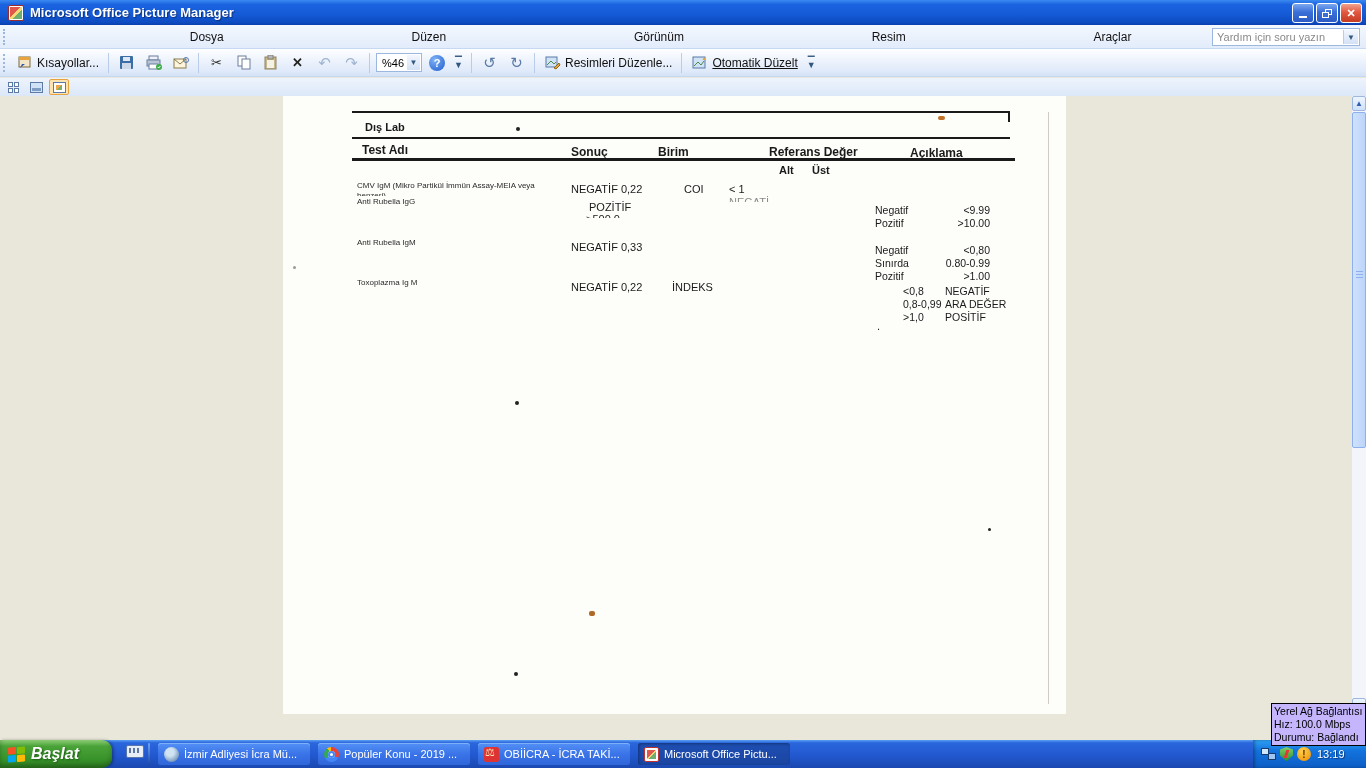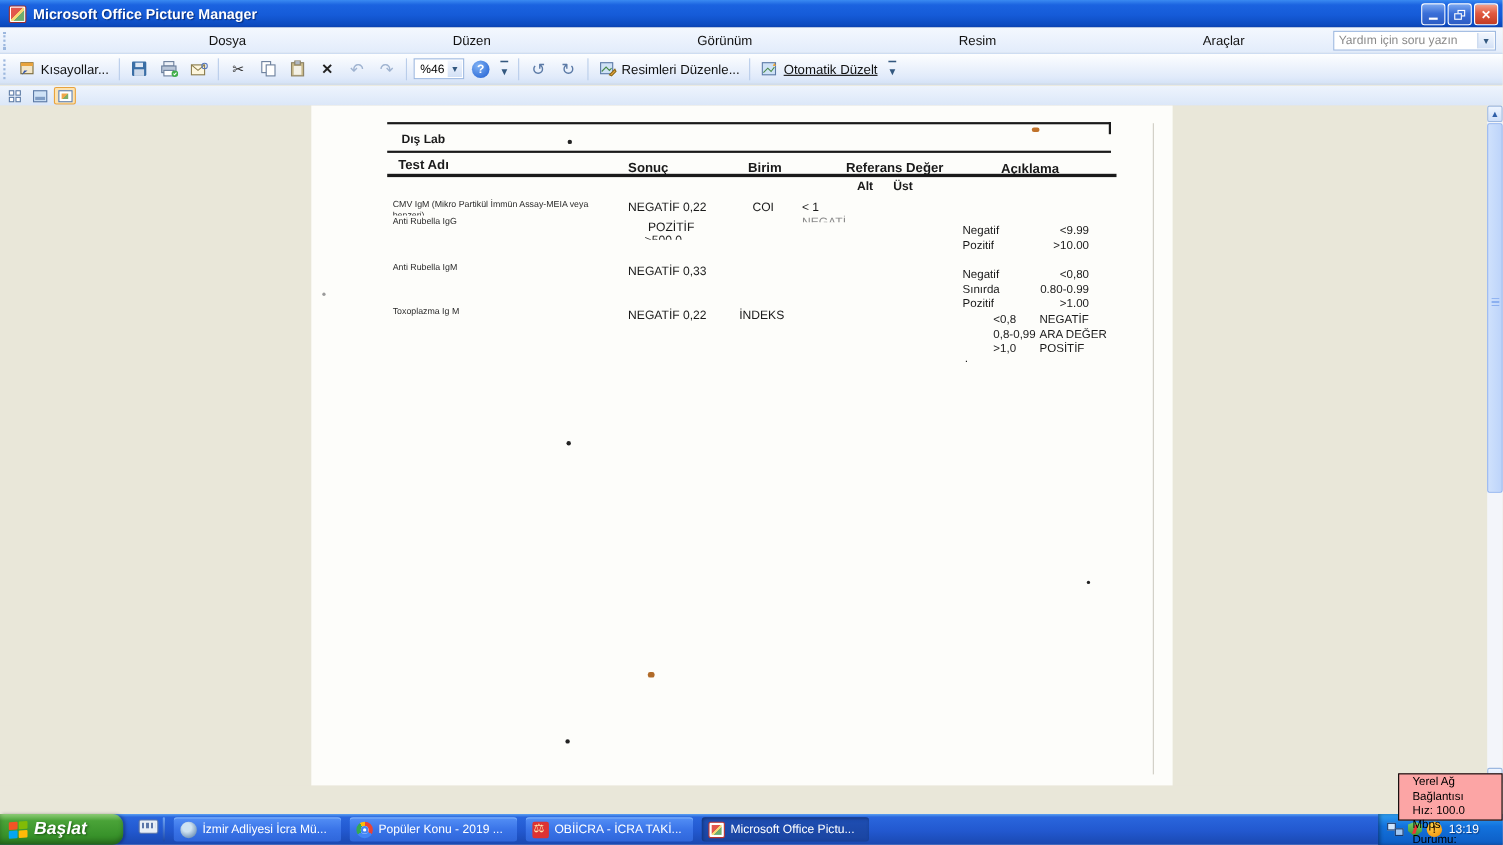--- a/index.html
+++ b/index.html
@@ -153,22 +153,22 @@
   .tray-net i { position:absolute; width:8px; height:7px; background:#cfe6ff; border:1px solid #1a3a6c; }
   .tray-net i:first-child { left:0; top:0; } .tray-net i:last-child { right:0; bottom:0; background:#9fc6f2; }
   .tray-shield { width:13px; height:14px; background:linear-gradient(180deg,#7fd06a,#2f8f2f);
     clip-path:polygon(50% 0,100% 18%,100% 60%,50% 100%,0 60%,0 18%); position:relative; }
   .tray-shield::after { content:""; position:absolute; left:5px; top:3px; width:3px; height:8px; background:#e33; transform:skewX(-18deg); }
   .tray-warn { width:14px; height:14px; border-radius:50%; background:radial-gradient(circle at 40% 30%,#ffd24a,#f08a00);
     color:#5a3000; font-size:10px; font-weight:bold; display:flex; align-items:center; justify-content:center; }
   .tray-clock { color:#fff; font-size:11px; margin-left:2px; text-shadow:1px 1px 1px #0a3a80; }
 
   
-  .net-tooltip { position:absolute; left:1271px; top:703px; width:95px; height:43px; background:#fca5a5;
-    border:1px solid #000; font-size:10.5px; color:#000; padding:1px 12px; line-height:13px; z-index:50; }
+  .net-tooltip { position:absolute; left:1271px; top:703px; width:95px; height:43px; background:#c4b5fd;
+    border:1px solid #000; font-size:10.5px; color:#000; padding:1px 2px; line-height:13px; z-index:50; }
 
   
   svg { display:block; }
 </style>
 </head>
 <body>
 
 <div class="screen">
 
   <div class="titlebar">
@@ -345,21 +345,21 @@
       <div class="doc">
 
         <div class="hline" style="left:69px; top:15px; width:658px; height:2px"></div>
         <div style="position:absolute; left:725px; top:15px; width:2px; height:11px; background:#1a1a1a"></div>
         <div class="hline" style="left:69px; top:41px; width:658px; height:2px"></div>
         <div class="hline" style="left:69px; top:62px; width:663px; height:3px"></div>
 
         <div class="doc-sec-title">Dış Lab</div>
         <div class="doc-head" style="left:79px; top:47px">Test Adı</div>
         <div class="doc-head" style="left:288px; top:49px">Sonuç</div>
-        <div class="doc-head" style="left:397px; top:49px">Birim</div>
+        <div class="doc-head" style="left:375px; top:49px">Birim</div>
         <div class="doc-head" style="left:486px; top:49px">Referans Değer</div>
         <div class="doc-head" style="left:627px; top:50px">Açıklama</div>
         <div class="doc-subhead" style="left:496px; top:68px">Alt</div>
         <div class="doc-subhead" style="left:529px; top:68px">Üst</div>
 
         <div class="doc-test" style="left:74px; top:85px">CMV IgM (Mikro Partikül İmmün Assay-MEIA veya</div>
         <div class="doc-test clip" style="left:74px; top:95px; height:5px">benzeri)</div>
         <div class="doc-val" style="left:288px; top:87px">NEGATİF 0,22</div>
         <div class="doc-val" style="left:401px; top:87px">COI</div>
         <div class="doc-val" style="left:446px; top:87px">&lt; 1</div>

